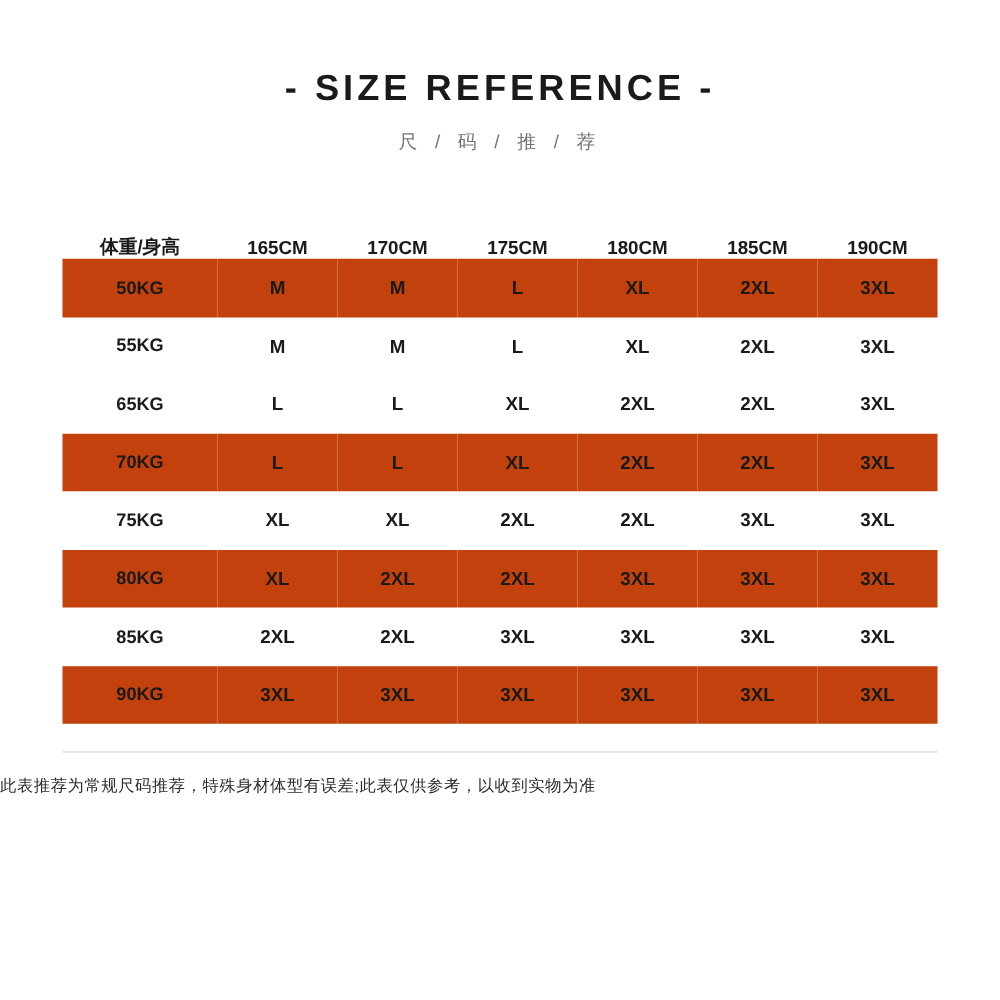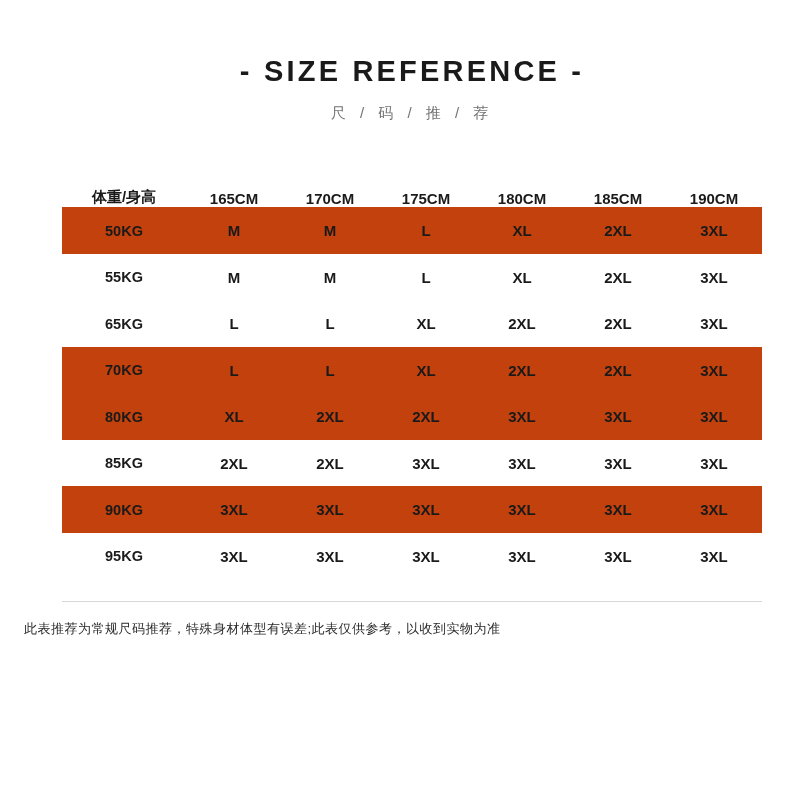--- a/index.html
+++ b/index.html
@@ -12,21 +12,20 @@
     background: #ffffff;
     font-family: "Liberation Sans", sans-serif;
     color: #1a1a1a;
     overflow: hidden;
   }
   .page {
     position: relative;
     width: 800px;
     height: 800px;
     box-sizing: border-box;
-    padding-left: 24px;
   }
   .header {
     padding-top: 56px;
     text-align: center;
   }
   .title {
     font-size: 29px;
     font-weight: 700;
     letter-spacing: 3.2px;
     color: #1a1a1a;
@@ -151,49 +150,49 @@
         </tr>
         <tr class="shade">
           <td>70KG</td>
           <td>L</td>
           <td>L</td>
           <td>XL</td>
           <td>2XL</td>
           <td>2XL</td>
           <td>3XL</td>
         </tr>
+        <tr>
+          <td>75KG</td>
+          <td>XL</td>
+          <td>XL</td>
+          <td>2XL</td>
+          <td>2XL</td>
+          <td>3XL</td>
+          <td>3XL</td>
+        </tr>
         <tr class="shade">
           <td>80KG</td>
           <td>XL</td>
           <td>2XL</td>
           <td>2XL</td>
           <td>3XL</td>
           <td>3XL</td>
           <td>3XL</td>
         </tr>
         <tr>
           <td>85KG</td>
           <td>2XL</td>
           <td>2XL</td>
           <td>3XL</td>
           <td>3XL</td>
           <td>3XL</td>
           <td>3XL</td>
         </tr>
         <tr class="shade">
           <td>90KG</td>
-          <td>3XL</td>
-          <td>3XL</td>
-          <td>3XL</td>
-          <td>3XL</td>
-          <td>3XL</td>
-          <td>3XL</td>
-        </tr>
-        <tr>
-          <td>95KG</td>
           <td>3XL</td>
           <td>3XL</td>
           <td>3XL</td>
           <td>3XL</td>
           <td>3XL</td>
           <td>3XL</td>
         </tr>
       </tbody>
     </table>
   </div>

